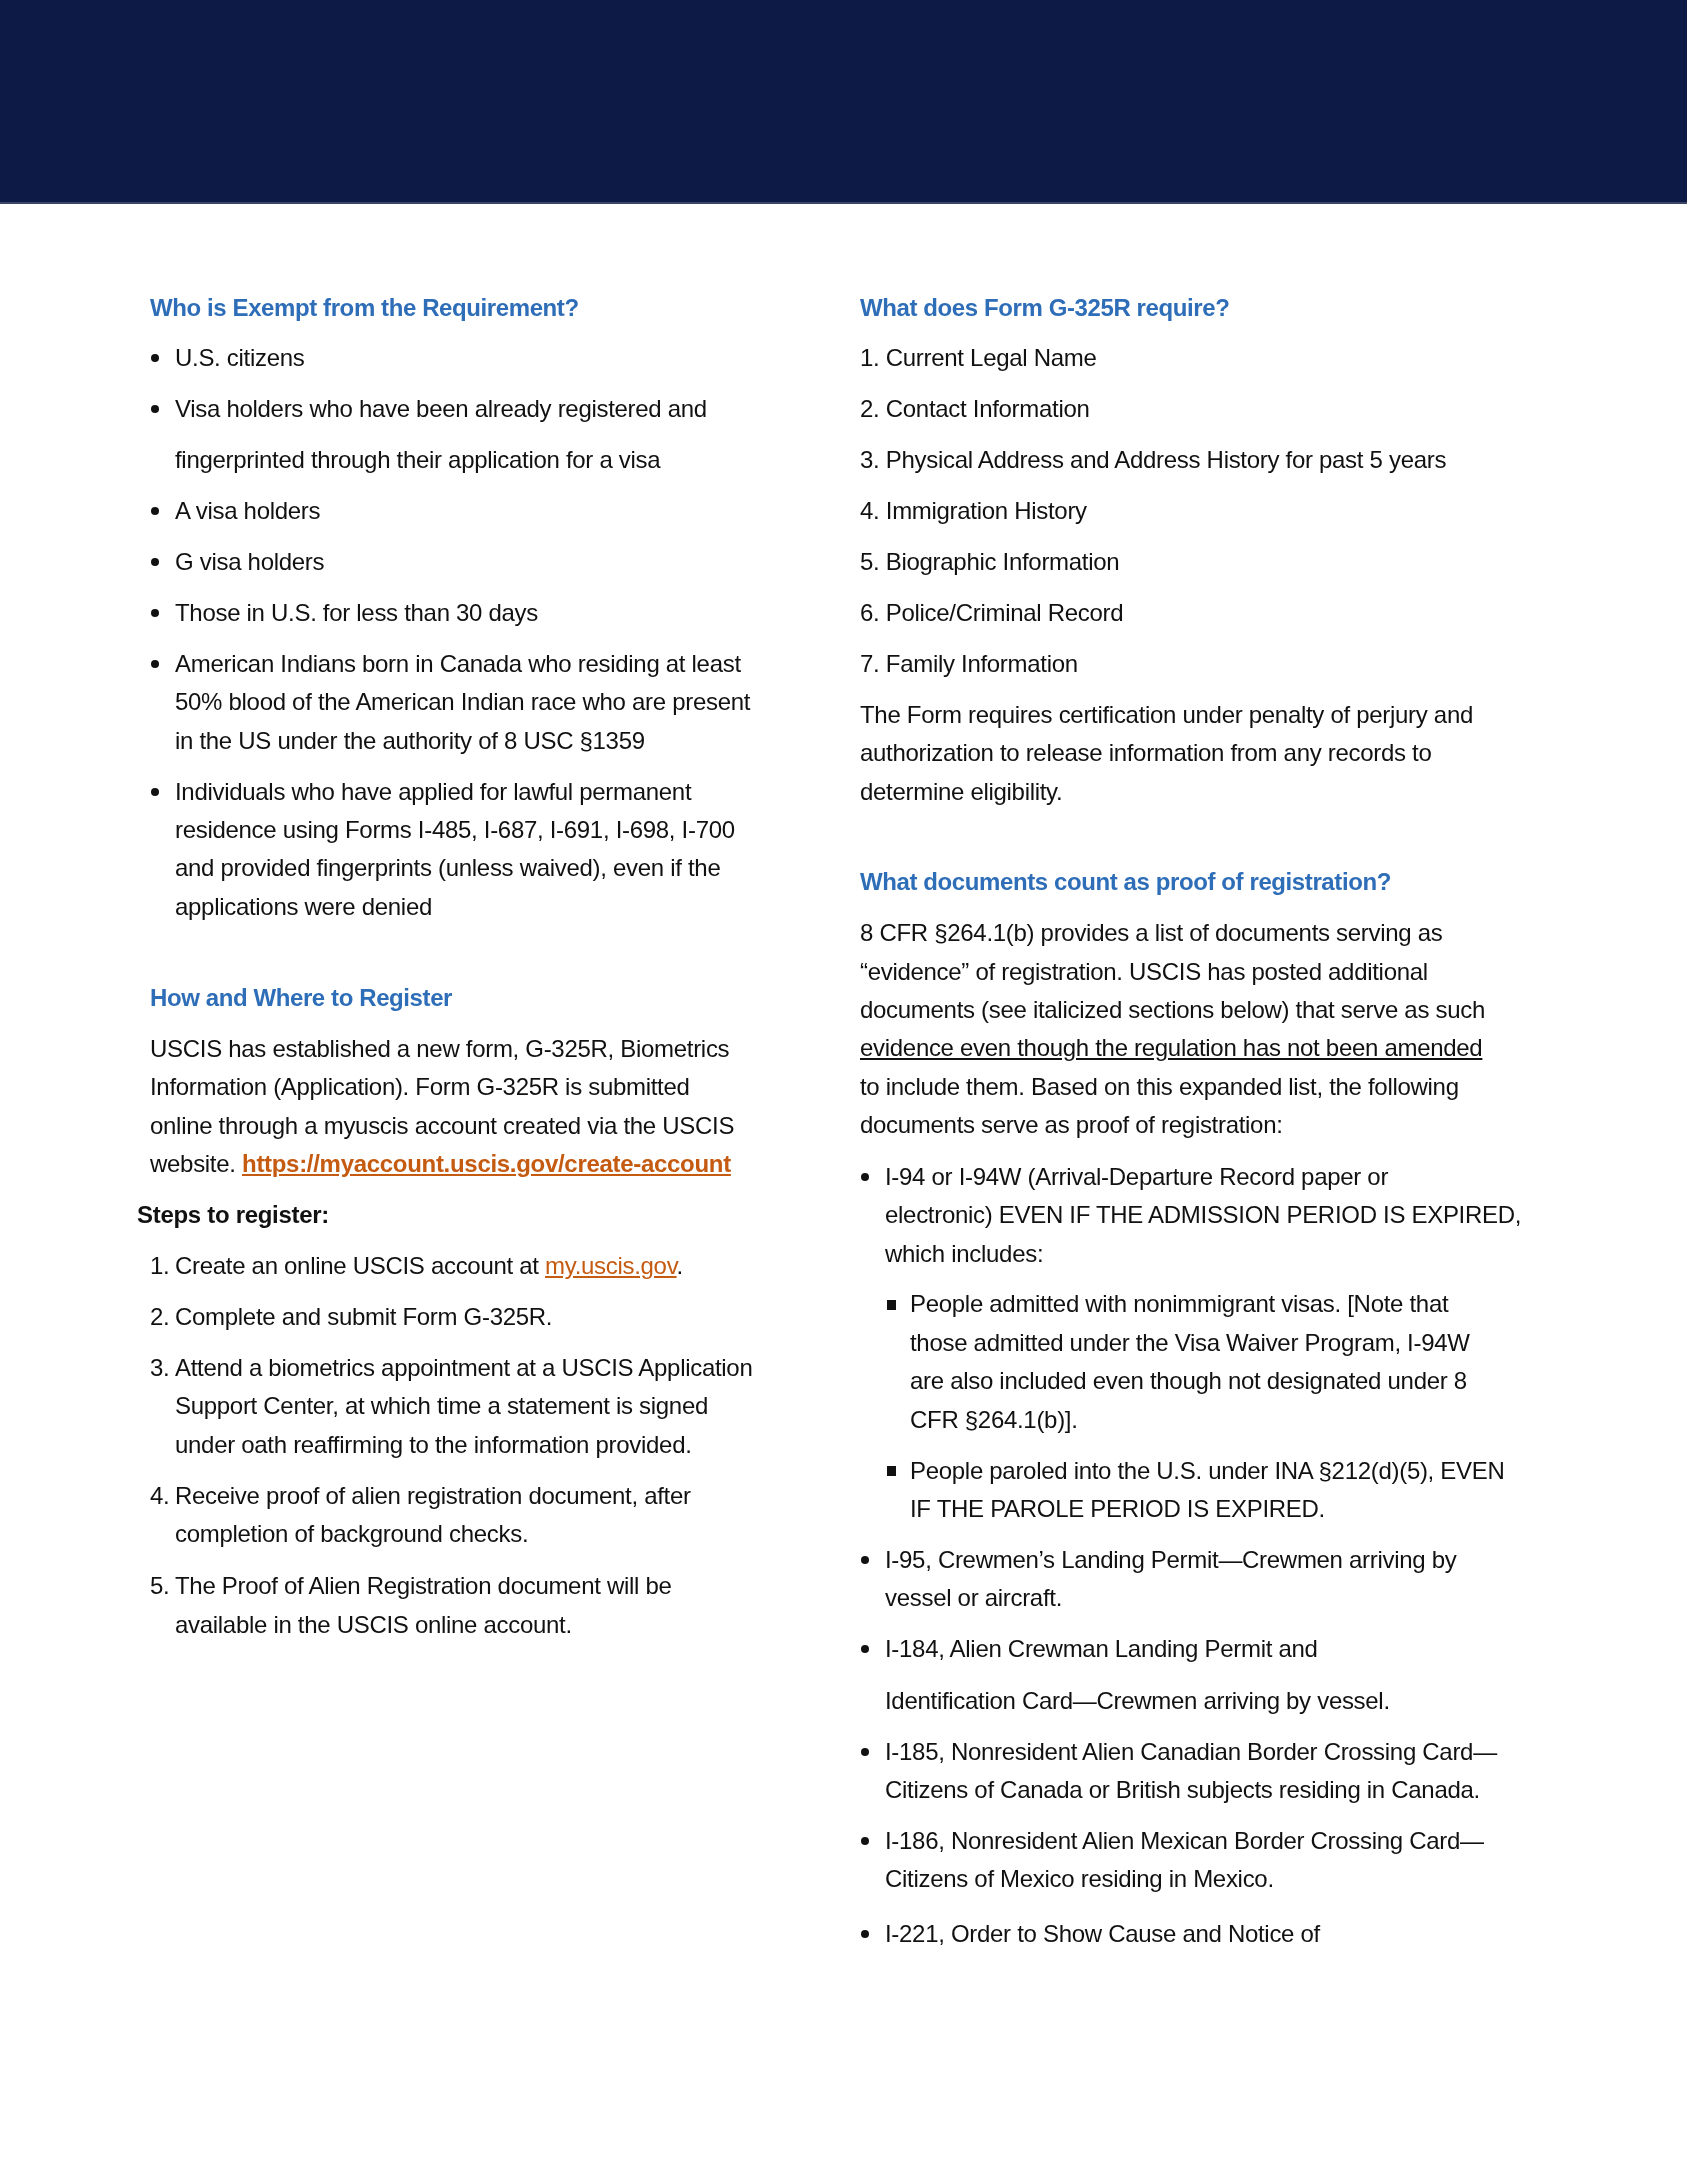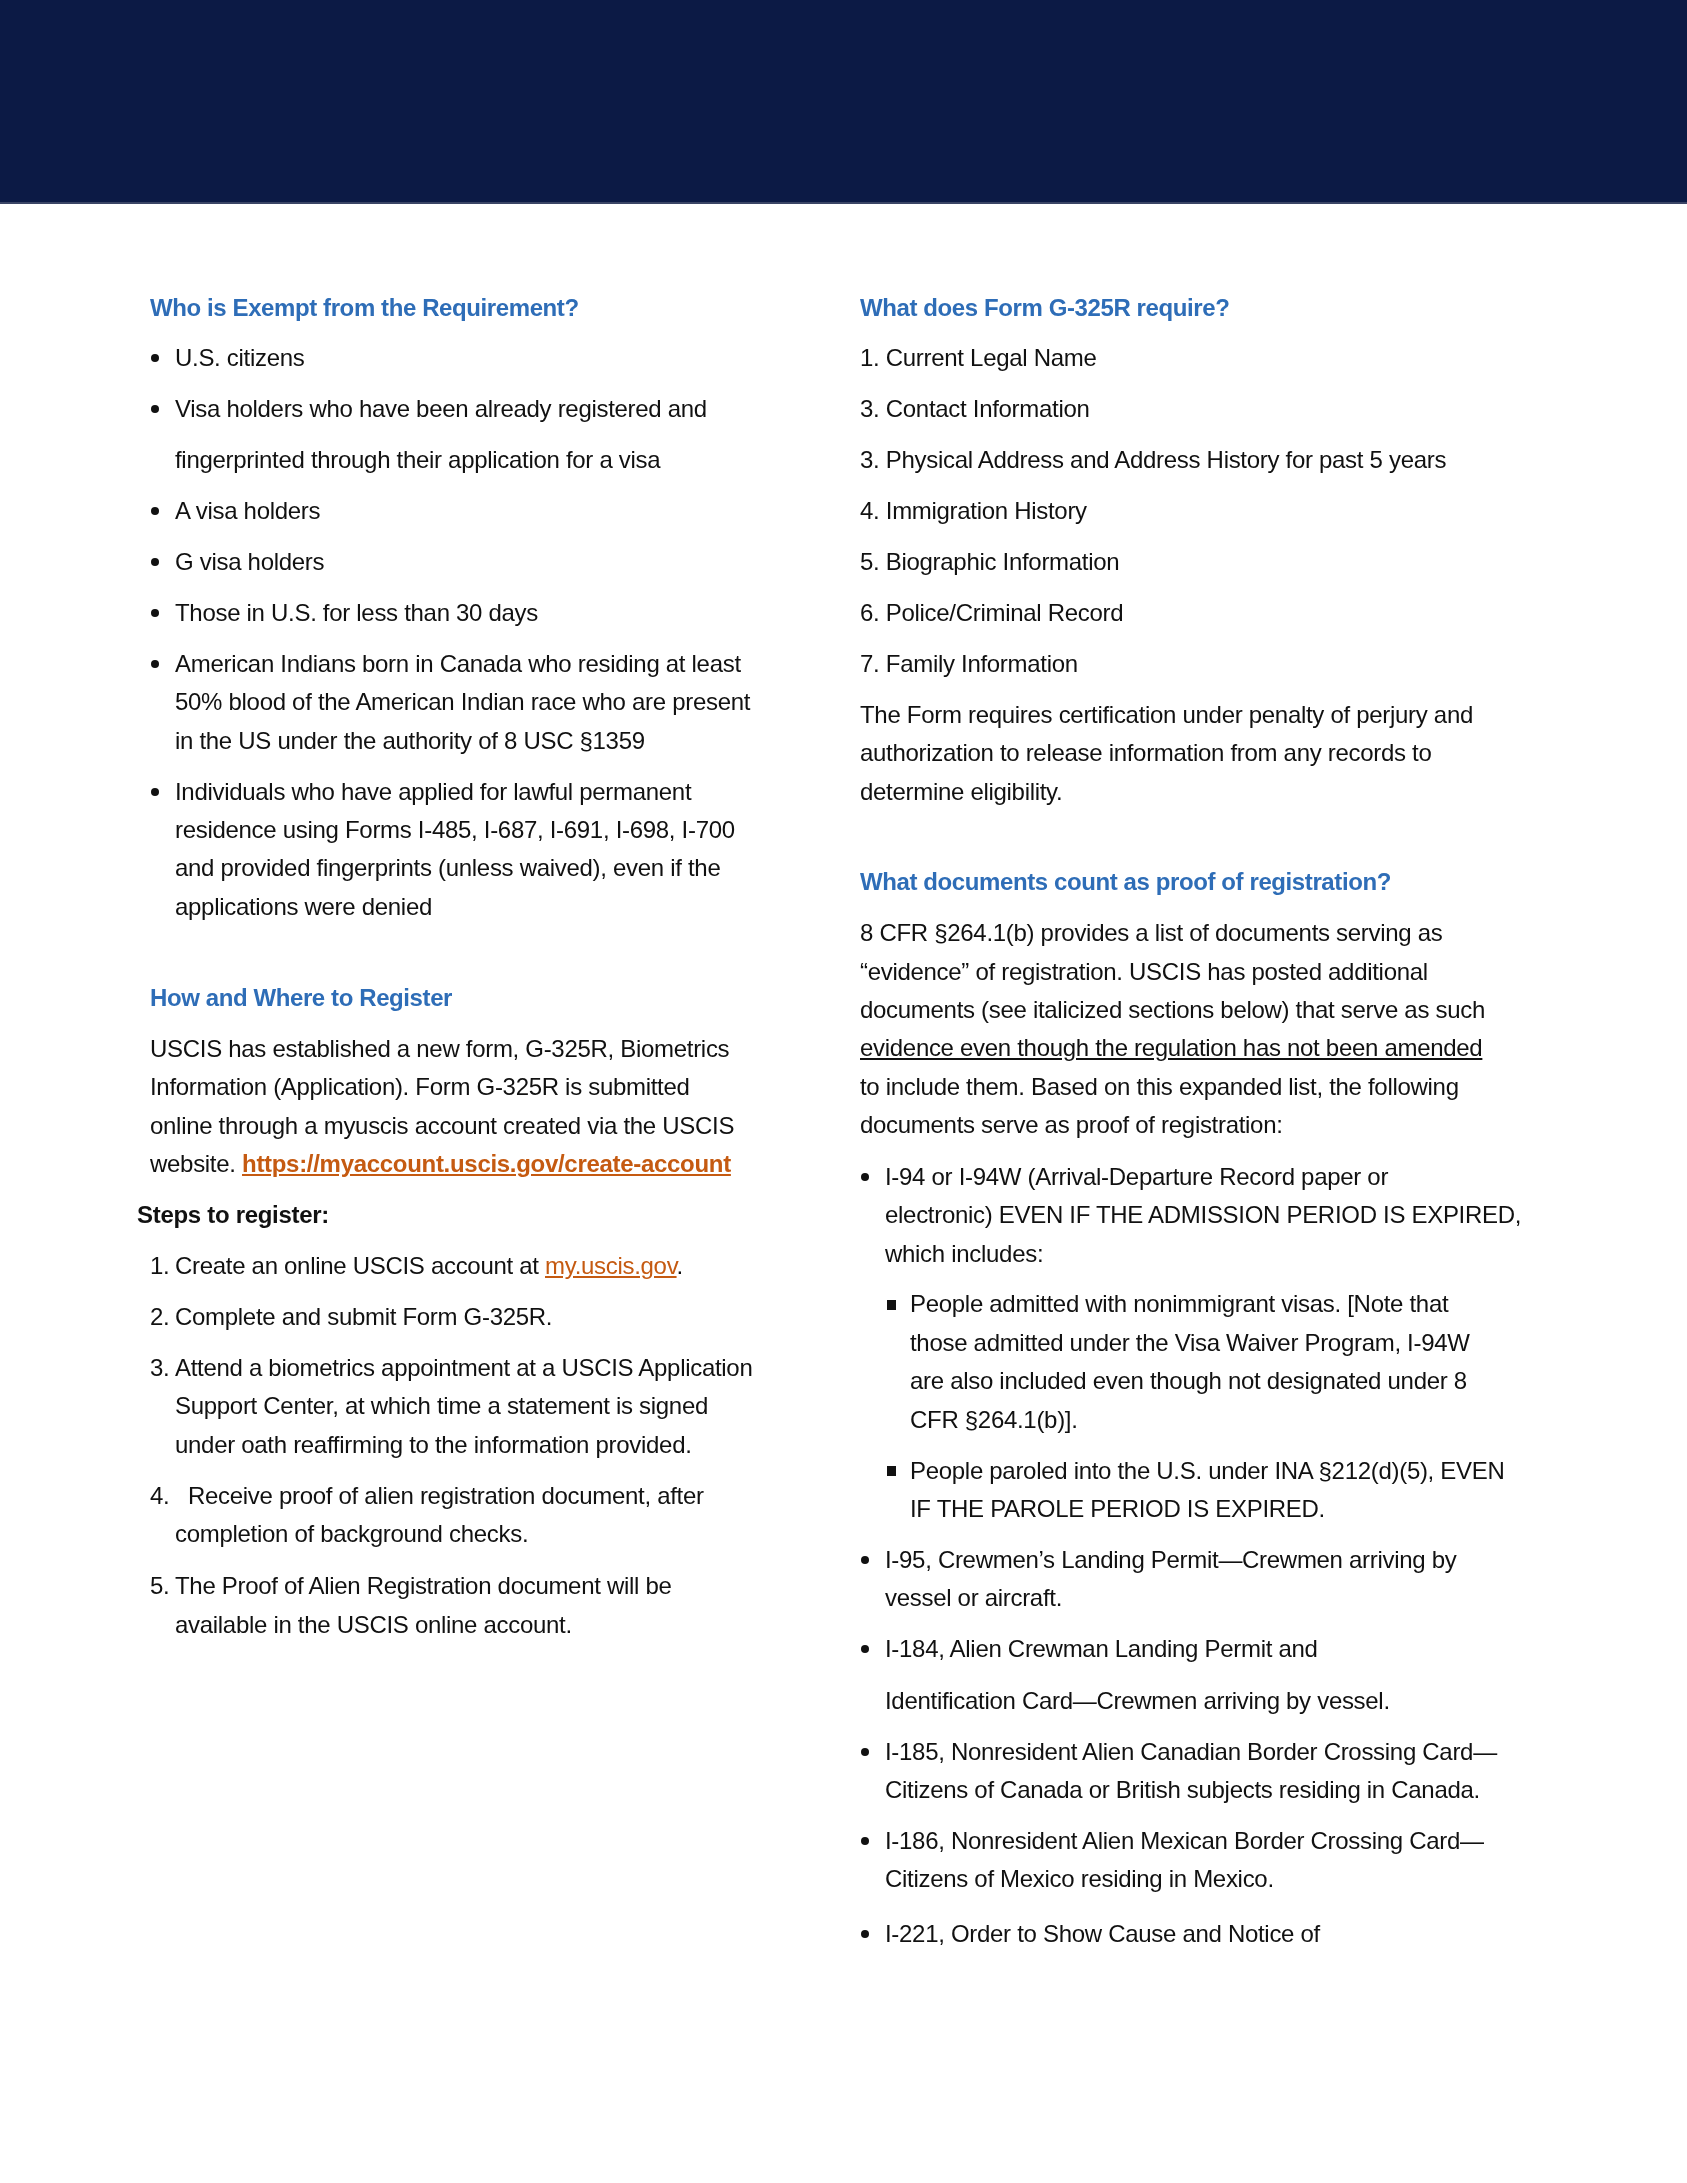--- a/index.html
+++ b/index.html
@@ -110,32 +110,32 @@
 
   <div class="ln" style="left:150px;top:1302px;">2.</div>
   <div class="ln" style="left:175px;top:1302px;">Complete and submit Form G-325R.</div>
 
   <div class="ln" style="left:150px;top:1353px;">3.</div>
   <div class="ln" style="left:175px;top:1353px;">Attend a biometrics appointment at a USCIS Application</div>
   <div class="ln" style="left:175px;top:1391px;">Support Center, at which time a statement is signed</div>
   <div class="ln" style="left:175px;top:1430px;">under oath reaffirming to the information provided.</div>
 
   <div class="ln" style="left:150px;top:1481px;">4.</div>
-  <div class="ln" style="left:188px;top:1481px;">Receive proof of alien registration document, after</div>
+  <div class="ln" style="left:175px;top:1481px;">Receive proof of alien registration document, after</div>
   <div class="ln" style="left:175px;top:1519px;">completion of background checks.</div>
 
   <div class="ln" style="left:150px;top:1571px;">5.</div>
   <div class="ln" style="left:175px;top:1571px;">The Proof of Alien Registration document will be</div>
   <div class="ln" style="left:175px;top:1610px;">available in the USCIS online account.</div>
 </div>
 
 <div>
   <div class="h" style="left:860px;top:293px;">What does Form G-325R require?</div>
   <div class="ln" style="left:860px;top:343px;">1. Current Legal Name</div>
-  <div class="ln" style="left:860px;top:394px;">3. Contact Information</div>
+  <div class="ln" style="left:860px;top:394px;">2. Contact Information</div>
   <div class="ln" style="left:860px;top:445px;">3. Physical Address and Address History for past 5 years</div>
   <div class="ln" style="left:860px;top:496px;">4. Immigration History</div>
   <div class="ln" style="left:860px;top:547px;">5. Biographic Information</div>
   <div class="ln" style="left:860px;top:598px;">6. Police/Criminal Record</div>
   <div class="ln" style="left:860px;top:649px;">7. Family Information</div>
 
   <div class="ln" style="left:860px;top:700px;">The Form requires certification under penalty of perjury and</div>
   <div class="ln" style="left:860px;top:738px;">authorization to release information from any records to</div>
   <div class="ln" style="left:860px;top:777px;">determine eligibility.</div>
 

